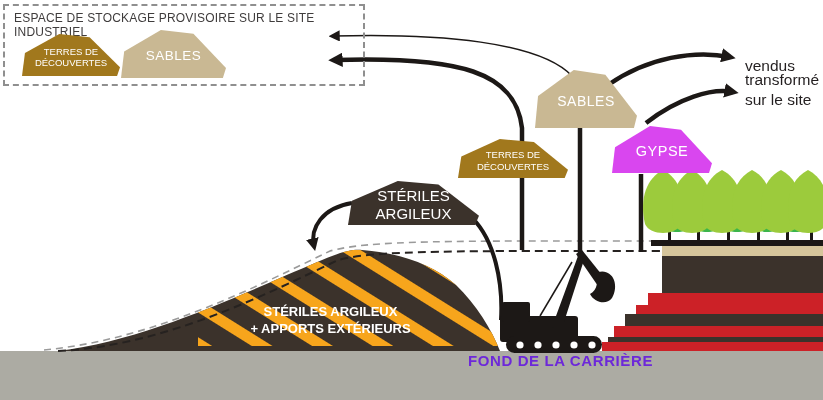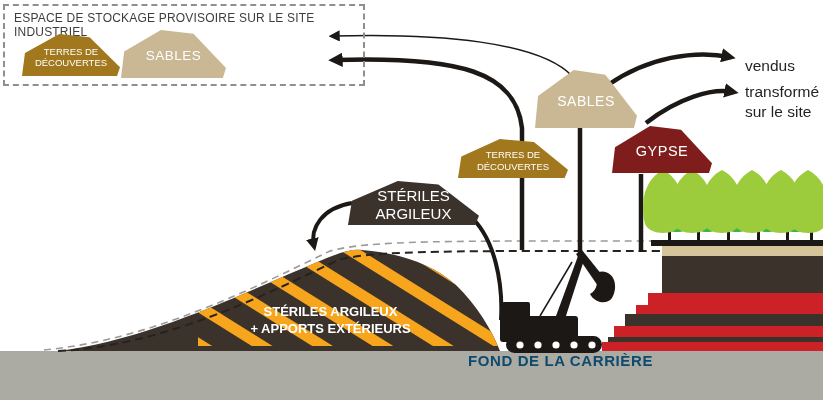--- a/index.html
+++ b/index.html
@@ -12,28 +12,28 @@
   .storage-title{position:absolute;left:9px;top:5px;width:350px;font-size:12px;
                  color:#3F3C3C;letter-spacing:.2px;}
   .heap{position:absolute;display:flex;align-items:center;justify-content:center;
         text-align:center;color:#fff;font-weight:normal;white-space:pre-line;line-height:1.18;
         clip-path:polygon(0% 100%,3% 45%,38% 0%,69% 8%,100% 79%,97% 100%);padding-top:4px;
         box-sizing:border-box;}
   .heap-terres-box{left:22px;top:34px;width:98px;height:42px;background:#A1781D;font-size:9.5px;}
   .heap-sables-box{left:121px;top:30px;width:105px;height:48px;background:#C9B893;font-size:13.5px;letter-spacing:.5px;}
   .heap-sables{left:535px;top:70px;width:102px;height:58px;background:#C9B893;font-size:14px;letter-spacing:.5px;}
   .heap-terres{left:458px;top:139px;width:110px;height:39px;background:#A1781D;font-size:9.5px;}
-  .heap-gypse{left:612px;top:126px;width:100px;height:47px;background:#7f1d1d;font-size:14.5px;letter-spacing:.5px;}
+  .heap-gypse{left:612px;top:126px;width:100px;height:47px;background:#d946ef;font-size:14.5px;letter-spacing:.5px;}
   .heap-steriles{left:348px;top:181px;width:131px;height:44px;background:#3B322B;font-size:15px;}
   .flow-label{position:absolute;font-size:15.5px;color:#231F20;white-space:pre-line;line-height:20px;}
   .lbl-vendus{left:745px;top:56px;}
-  .lbl-transforme{left:745px;top:82px;}
+  .lbl-transforme{left:745px;top:70px;}
   .mound-label{position:absolute;left:228px;top:303px;width:205px;text-align:center;
                color:#fff;font-weight:bold;font-size:13px;line-height:17px;white-space:pre-line;}
-  .ground-label{position:absolute;left:468px;top:352px;color:#0c4a6e;font-weight:bold;
+  .ground-label{position:absolute;left:468px;top:352px;color:#6d28d9;font-weight:bold;
                 font-size:15px;letter-spacing:.6px;}
 </style>
 </head>
 <body>
 
 <div class="canvas">
 
   <div class="ground"></div>
 
   <svg width="823" height="400" viewBox="0 0 823 400">

